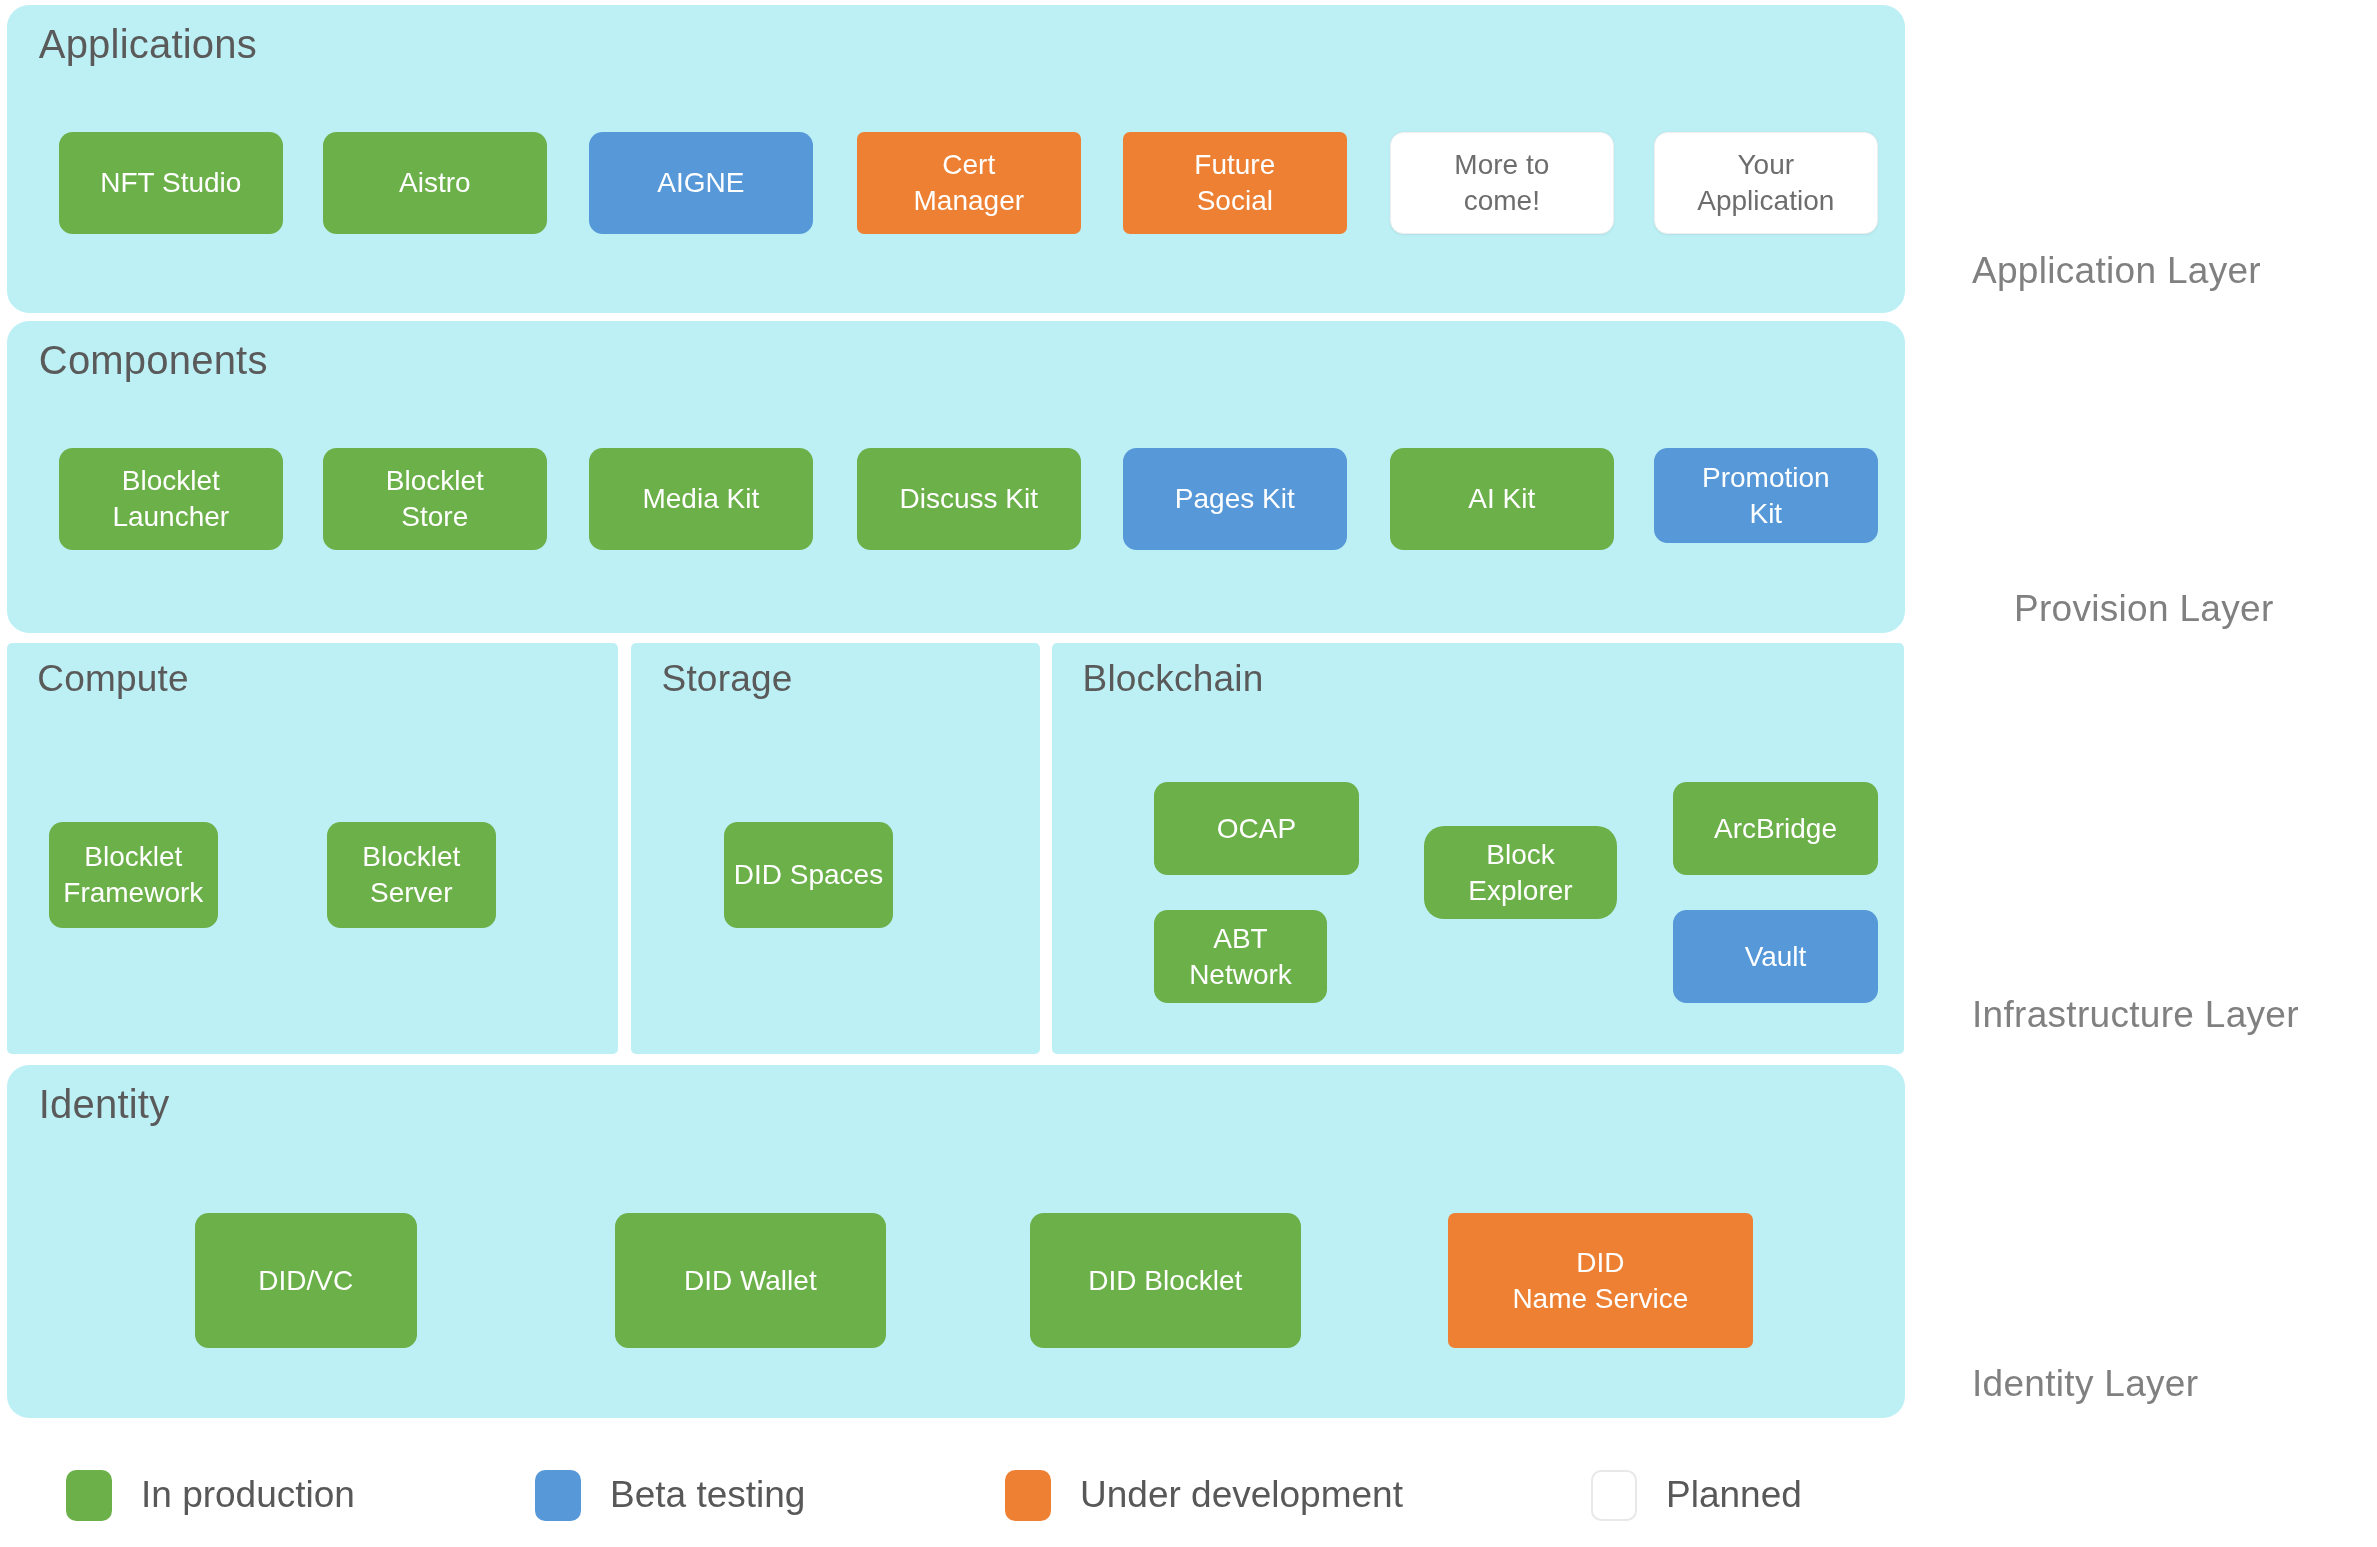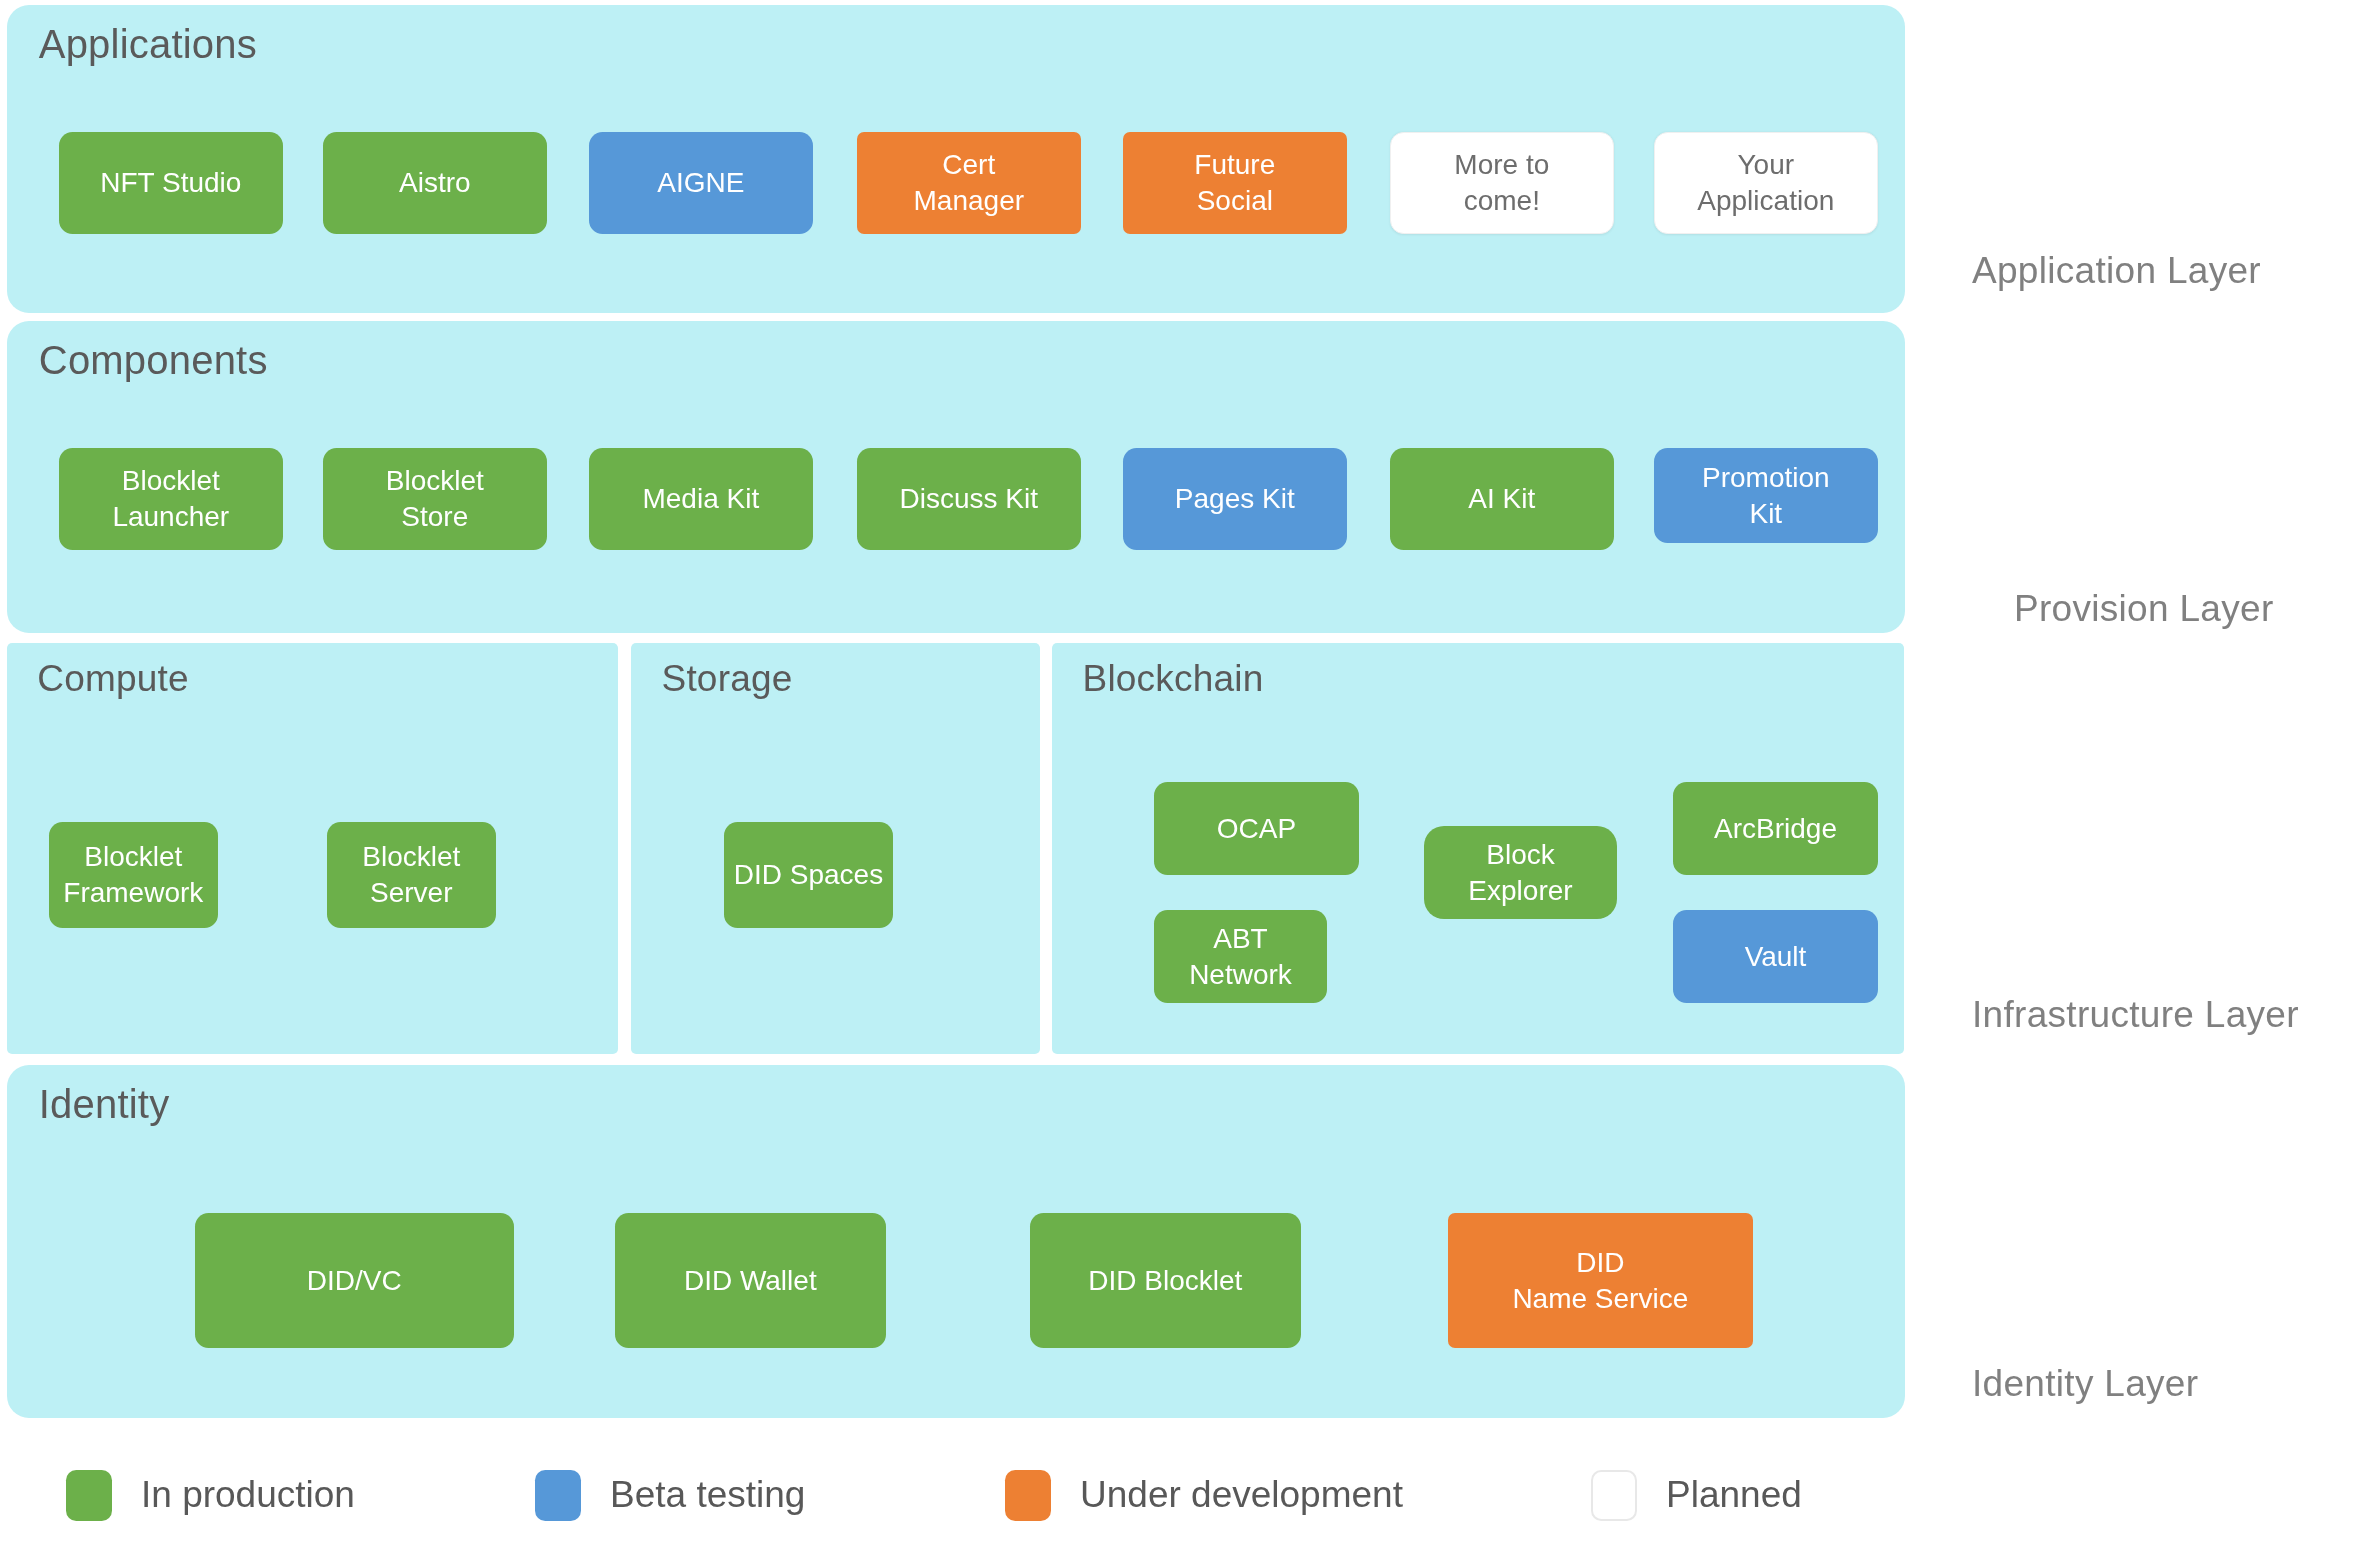--- a/index.html
+++ b/index.html
@@ -180,21 +180,21 @@
 Network</div>
     <div class="node green" style="left:372px; top:183px; width:193px; height:93px;border-radius:20px;">Block
 Explorer</div>
     <div class="node green" style="left:621px; top:139px; width:205px; height:93px;">ArcBridge</div>
     <div class="node blue" style="left:621px; top:267px; width:205px; height:93px;">Vault</div>
   </div>
 
   <div class="layer-panel" style="left:6.8px; top:1065px; width:1898px; height:353px;">
     <div class="panel-title">Identity</div>
 
-    <div class="node green" style="left:188px; top:148px; width:319px; height:135px;text-align:center;">DID/VC</div>
+    <div class="node green" style="left:188px; top:148px; width:222px; height:135px;text-align:center;">DID/VC</div>
     <div class="node green" style="left:608px; top:148px; width:271px; height:135px;">DID Wallet</div>
     <div class="node green" style="left:1023px; top:148px; width:271px; height:135px;">DID Blocklet</div>
     <div class="node orange" style="left:1441px; top:148px; width:305px; height:135px;">DID
 Name Service</div>
   </div>
 
   <div class="layer-caption" style="left:1972px; top:250px;">Application Layer</div>
   <div class="layer-caption" style="left:1972px; top:588px;margin-left:42px;">Provision Layer</div>
   <div class="layer-caption" style="left:1972px; top:994px;">Infrastructure Layer</div>
   <div class="layer-caption" style="left:1972px; top:1363px;">Identity Layer</div>

